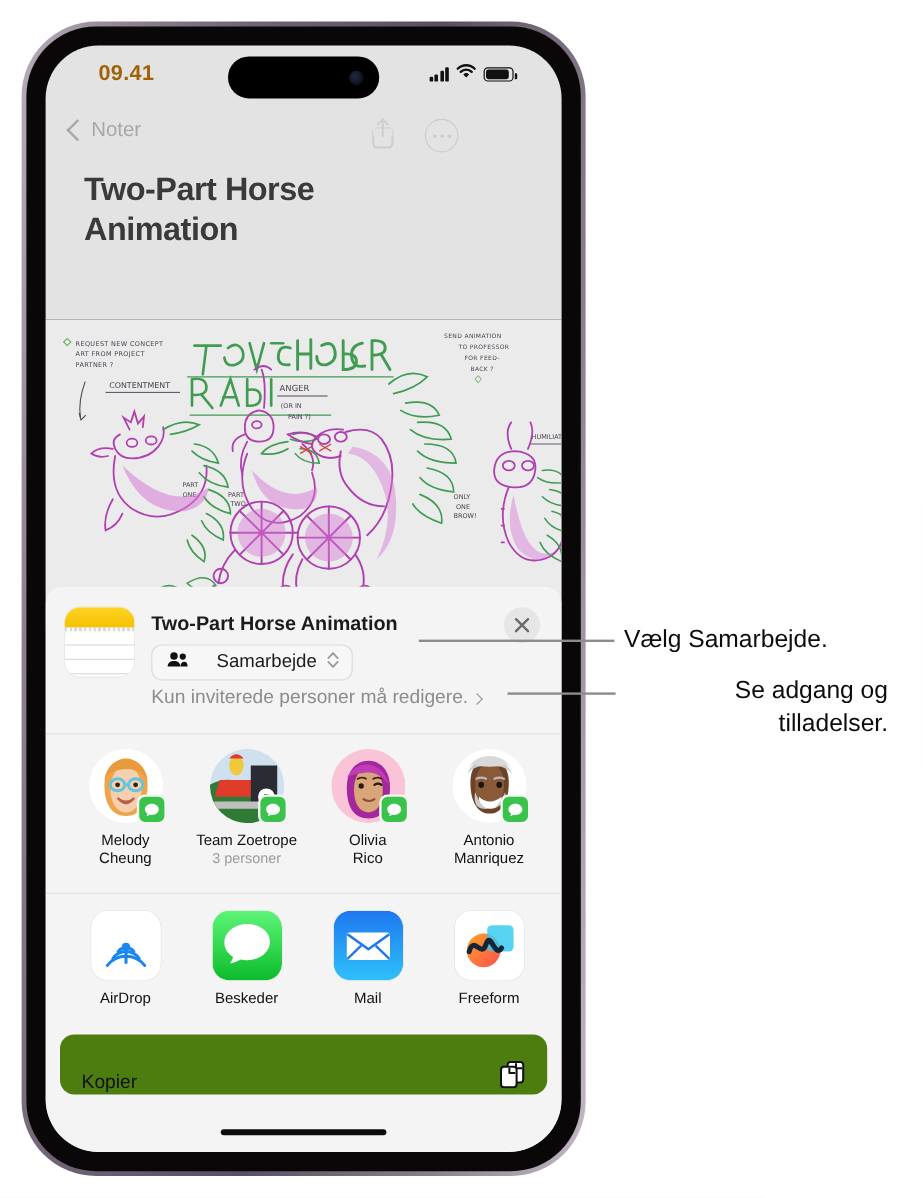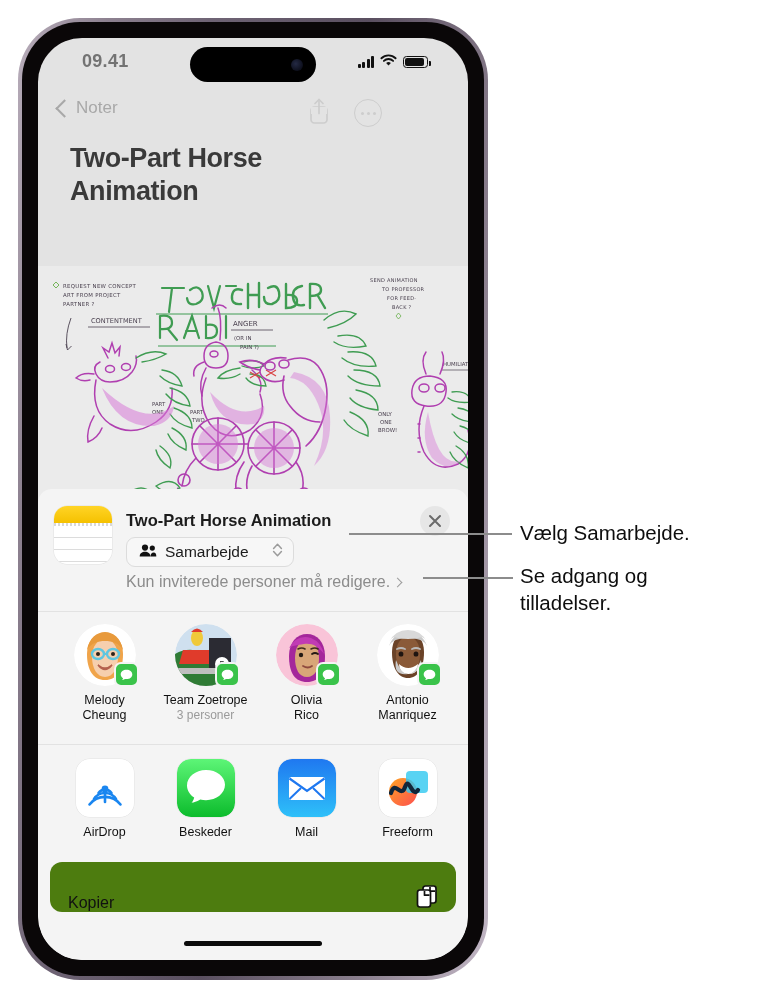--- a/index.html
+++ b/index.html
@@ -19,21 +19,21 @@
 
   
   .sidebtn{position:absolute;background:linear-gradient(180deg,#5d5264,#9c90a0);border-radius:2px;}
   #vol-up{left:14px;top:220px;width:5px;height:56px;}
   #vol-dn{left:14px;top:292px;width:5px;height:56px;}
   #silent{left:14px;top:160px;width:5px;height:34px;}
   #power{right:14px;top:270px;width:5px;height:86px;}
 
   
   #statusbar{position:absolute;left:0;top:0;width:430px;height:52px;}
-  #clock{position:absolute;left:44px;top:13px;font-size:18px;font-weight:bold;color:#737373;letter-spacing:.3px;}
+  #clock{position:absolute;left:44px;top:13px;font-size:18px;font-weight:bold;color:#a16207;letter-spacing:.3px;}
   #dyn-island{position:absolute;left:50%;transform:translateX(-50%);top:9px;
               width:126px;height:35px;border-radius:20px;background:#000;}
   #dyn-cam{position:absolute;right:13px;top:50%;transform:translateY(-50%);
            width:12px;height:12px;border-radius:50%;
            background:radial-gradient(circle at 40% 40%,#242a44 0%,#0d0f1c 70%);}
   #status-right{position:absolute;right:40px;top:15px;display:flex;align-items:center;gap:6px;}
   .sig{display:flex;align-items:flex-end;gap:1.5px;height:12px;}
   .sig i{display:block;width:3px;background:#111;border-radius:1px;}
   .sig i:nth-child(1){height:4px;}
   .sig i:nth-child(2){height:6.5px;}
@@ -70,21 +70,21 @@
   #note-icon .top{height:17px;background:linear-gradient(180deg,#ffd426,#f5c100);}
   #note-icon .perf{height:3px;background:repeating-linear-gradient(90deg,#d8d8d8 0 2px,#fff 2px 4px);}
   #note-icon .ln{height:1px;background:#dcdcdc;margin-top:11px;}
   #sheet-title{position:absolute;left:88px;top:22px;font-size:16.5px;font-weight:bold;color:#1b1b1b;}
   #close-btn{position:absolute;right:18px;top:17px;width:30px;height:30px;border-radius:50%;
              background:#e6e6e6;display:flex;align-items:center;justify-content:center;}
   #close-btn svg{display:block;}
   #collab-btn{position:absolute;left:88px;top:48px;height:30px;min-width:168px;padding:0 10px 0 12px;
               border:1px solid #dcdcdc;border-radius:9px;background:#f7f7f7;
               display:flex;align-items:center;gap:8px;box-sizing:border-box;}
-  #collab-btn .lbl{font-size:15.5px;color:#1b1b1b;flex:1;}
+  #collab-btn .lbl{font-size:15.5px;color:#1b1b1b;flex:1;text-align:right;}
   #perm-row{position:absolute;left:88px;top:84px;display:flex;align-items:center;gap:4px;}
   #perm-row .txt{font-size:16px;color:#8c8c8c;}
   #perm-row .chev{width:6px;height:6px;border-top:1.6px solid #9c9c9c;border-right:1.6px solid #9c9c9c;
                   transform:rotate(45deg);display:block;}
 
   .sheet-div{height:1px;background:#e2e2e2;margin:0 0px;}
 
   
   #contacts{display:flex;padding:12px 0 6px 16px;gap:0;height:132px;box-sizing:border-box;}
   .contact{width:101px;flex:0 0 101px;display:flex;flex-direction:column;align-items:center;}
@@ -590,13 +590,13 @@
       </div>
 
     </div>
   </div>
 </div>
 
 <div class="cal-line" style="left:349px;top:533px;width:163px;"></div>
 <div class="cal-txt" style="left:520px;top:520px;width:240px;">Vælg Samarbejde.</div>
 
 <div class="cal-line" style="left:423px;top:577px;width:90px;"></div>
-<div class="cal-txt" style="left:520px;top:563px;width:220px;">Se adgang og tilladelser.</div>
+<div class="cal-txt" style="left:520px;top:563px;width:220px;text-align:right;">Se adgang og tilladelser.</div>
 
 </body></html>

